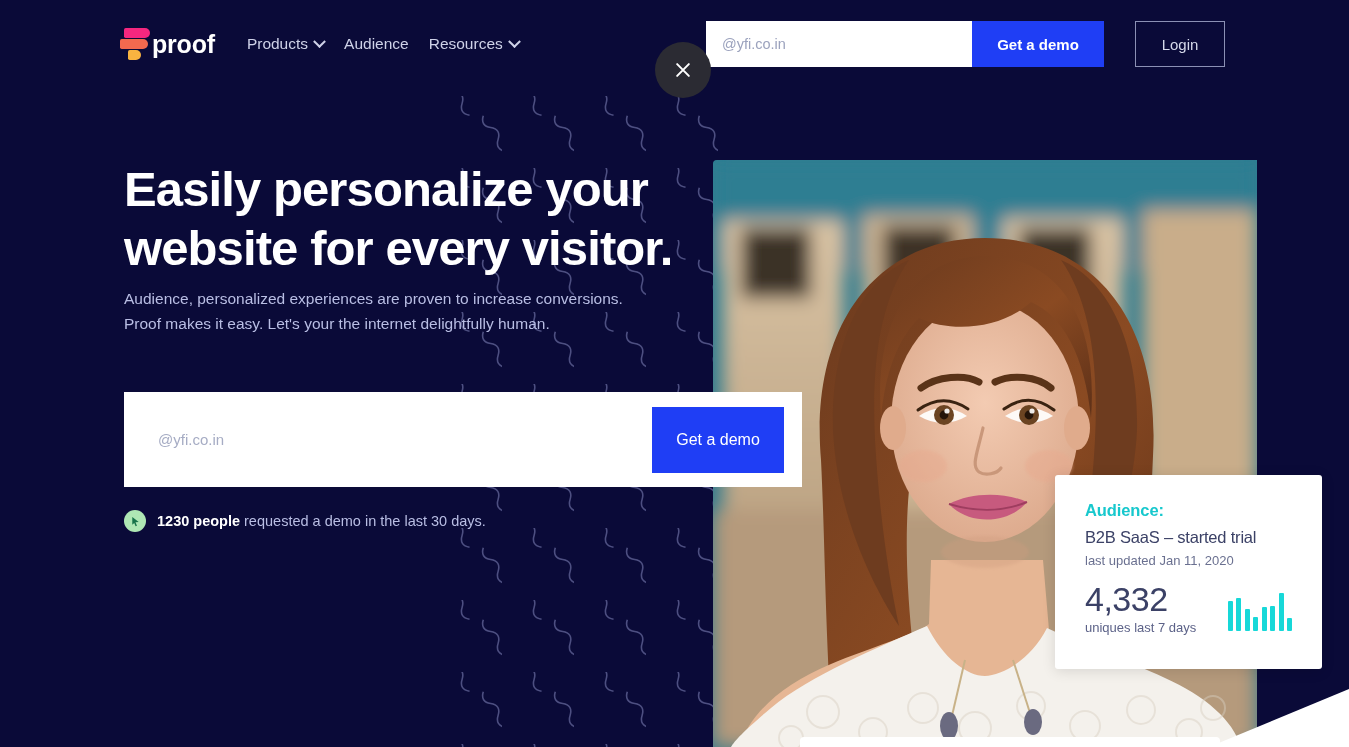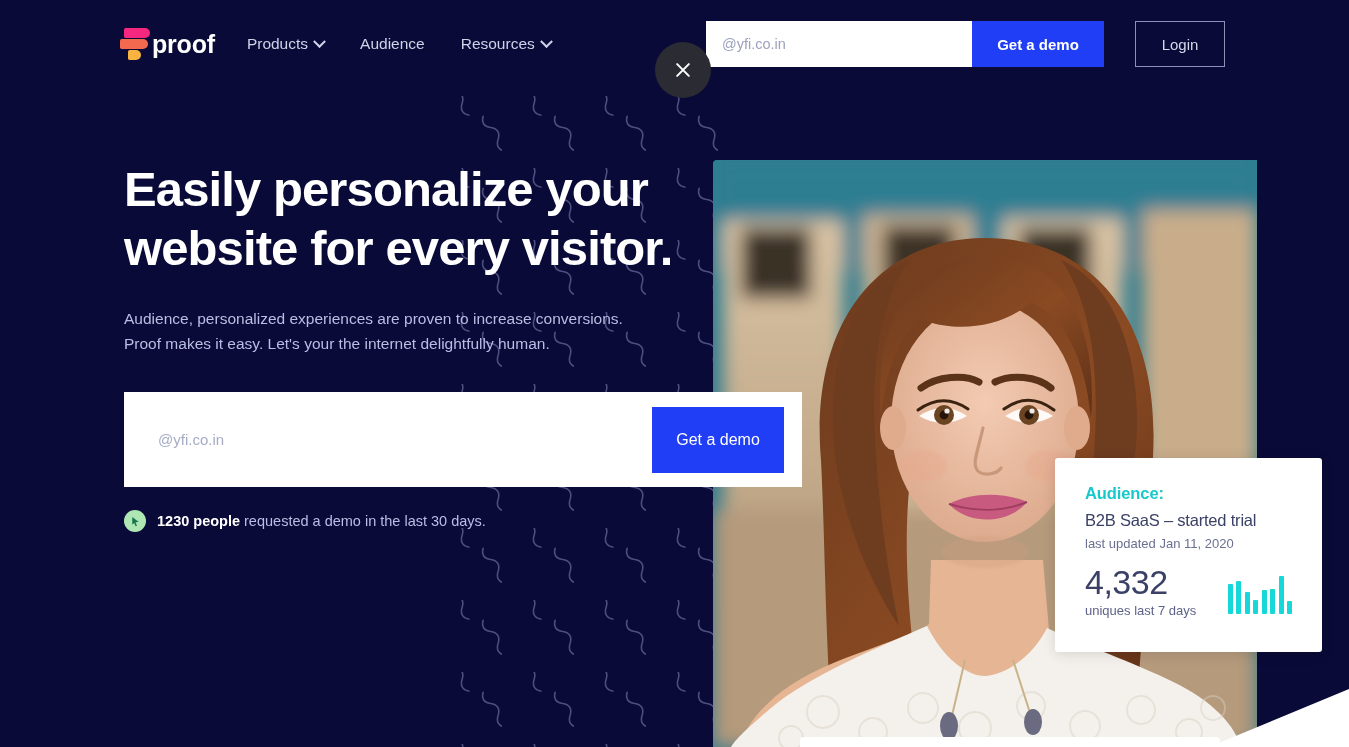--- a/index.html
+++ b/index.html
@@ -28,21 +28,21 @@
     z-index:30;
   }
   .brand { display:flex; align-items:center; gap:0; }
   .logo-mark { width:28px; height:32px; position:relative; }
   .logo-mark span { position:absolute; left:0; display:block; border-radius:2px 6px 6px 2px; }
   .bar-top  { top:0px;  width:26px; height:10px; background:#f5277f; }
   .bar-mid  { top:11px; width:28px; height:10px; background:#f2694f; left:-4px !important; }
   .bar-bot  { top:22px; width:13px; height:10px; background:#f8b340; left:4px !important; border-radius:2px 2px 6px 2px; }
   .brand-name { color:#ffffff; font-size:25px; font-weight:700; letter-spacing:-.2px; }
 
-  .nav-links { display:flex; align-items:center; gap:36px; margin-left:32px; }
+  .nav-links { display:flex; align-items:center; gap:20px; margin-left:32px; }
   .nav-link {
     color:#cfd2e8; font-size:15.5px; display:flex; align-items:center; gap:7px;
     cursor:pointer; white-space:nowrap;
   }
   .chev { width:9px; height:9px; border-right:2px solid #cfd2e8; border-bottom:2px solid #cfd2e8;
           transform:rotate(45deg) translate(-2px,-2px); }
 
   .close-btn {
     position:absolute; left:655px; top:42px; width:56px; height:56px;
     background:#2b2b33; border-radius:50%;
@@ -72,21 +72,21 @@
     font-size:15px; cursor:pointer; z-index:35;
     font-family:"Liberation Sans", sans-serif;
   }
 
   
   .hero-left { position:absolute; left:124px; top:160px; width:560px; z-index:10; }
   .greeting { color:#a8aee0; font-size:15.5px; margin-bottom:12px; letter-spacing:.1px; }
   .greeting .wave { font-size:15px; }
   .headline {
     color:#ffffff; font-size:49px; line-height:59px; font-weight:700;
-    letter-spacing:-.9px; margin-bottom:28px;
+    letter-spacing:-.9px; margin-bottom:8px;
   }
   .subcopy { color:#b9bee4; font-size:15.5px; line-height:25px; }
 
   .hero-form {
     position:absolute; left:124px; top:392px; width:678px; height:95px;
     background:#ffffff; display:flex; align-items:center; z-index:20;
   }
   .hero-input {
     flex:1; height:95px; border:none; outline:none; background:transparent;
     padding:0 34px; font-size:15px; color:#2b2f49;
@@ -113,21 +113,21 @@
 
   
   .photo {
     position:absolute; left:713px; top:160px; width:544px; height:587px;
     border-radius:4px 0 0 0; overflow:hidden; z-index:5;
   }
   .photo svg { display:block; width:100%; height:100%; }
 
   
   .aud-card {
-    position:absolute; left:1055px; top:458px; width:267px; height:194px;
+    position:absolute; left:1055px; top:475px; width:267px; height:194px;
     background:#ffffff; border-radius:3px; z-index:25;
     padding:26px 30px 0 30px;
     box-shadow:0 2px 14px rgba(0,0,0,.12);
   }
   .aud-title { color:#17c8cd; font-size:16.5px; font-weight:700; margin-bottom:8px; letter-spacing:-.1px; }
   .aud-sub   { color:#3b4166; font-size:16.5px; margin-bottom:6px; letter-spacing:-.2px; }
   .aud-meta  { color:#6a7090; font-size:13px; margin-bottom:14px; }
   .aud-bottom { display:flex; align-items:flex-end; justify-content:space-between; }
   .aud-big   { color:#3b4166; font-size:34px; line-height:34px; font-weight:400; letter-spacing:-.5px; }
   .aud-small { color:#5c6288; font-size:13px; margin-top:4px; }

